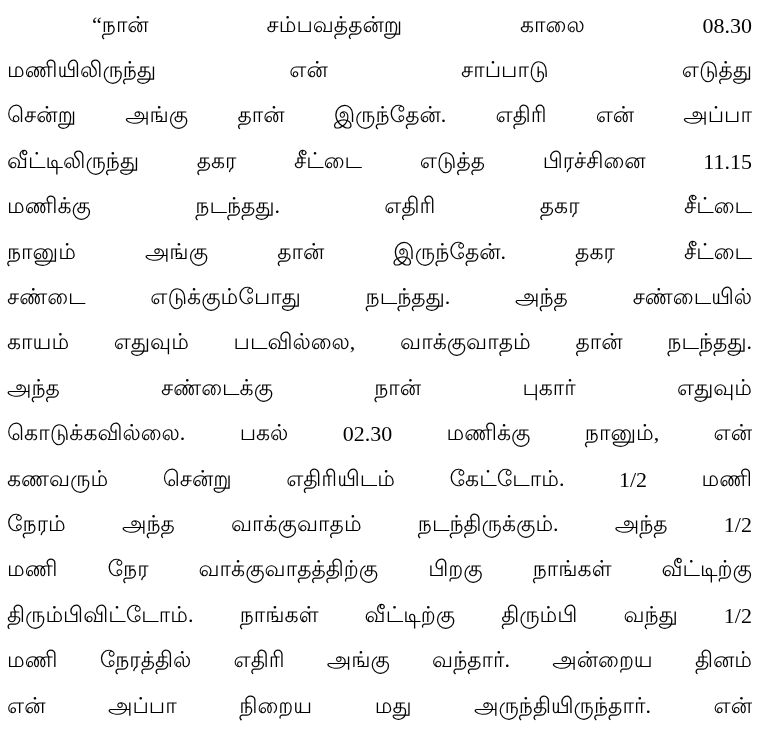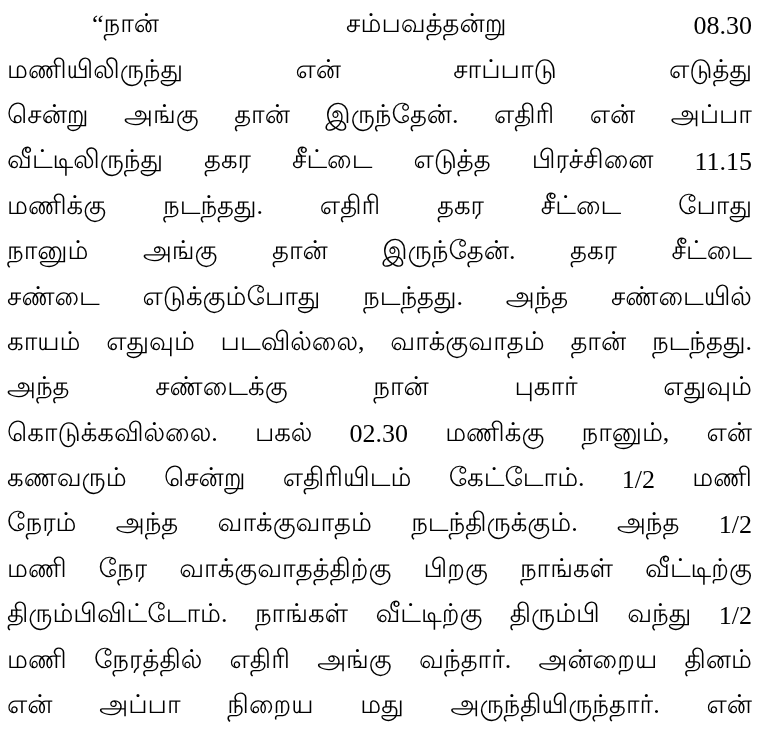--- a/index.html
+++ b/index.html
@@ -13,21 +13,21 @@
     overflow: hidden;
   }
   .page {
     box-sizing: border-box;
     width: 760px;
     height: 730px;
     padding: 3px 8px 0 7px;
     background: #ffffff;
     color: #000000;
     font-family: "Liberation Serif", "DejaVu Serif", serif;
-    font-size: 26px;
+    font-size: 22px;
   }
   .line {
     display: flex;
     justify-content: space-between;
     align-items: center;
     height: 45.4px;
     overflow: hidden;
   }
   .line.indent-first {
     padding-left: 85px;
@@ -36,20 +36,21 @@
     white-space: nowrap;
   }
 </style>
 </head>
 <body>
 
 <div class="page">
   <div class="line indent-first">
       <span class="word">“நான்</span>
       <span class="word">சம்பவத்தன்று</span>
+      <span class="word">காலை</span>
       <span class="word">08.30</span>
     </div>
   <div class="line">
       <span class="word">மணியிலிருந்து</span>
       <span class="word">என்</span>
       <span class="word">சாப்பாடு</span>
       <span class="word">எடுத்து</span>
     </div>
   <div class="line">
       <span class="word">சென்று</span>
@@ -67,21 +68,20 @@
       <span class="word">எடுத்த</span>
       <span class="word">பிரச்சினை</span>
       <span class="word">11.15</span>
     </div>
   <div class="line">
       <span class="word">மணிக்கு</span>
       <span class="word">நடந்தது.</span>
       <span class="word">எதிரி</span>
       <span class="word">தகர</span>
       <span class="word">சீட்டை</span>
-      <span class="word">போது</span>
     </div>
   <div class="line">
       <span class="word">நானும்</span>
       <span class="word">அங்கு</span>
       <span class="word">தான்</span>
       <span class="word">இருந்தேன்.</span>
       <span class="word">தகர</span>
       <span class="word">சீட்டை</span>
     </div>
   <div class="line">

